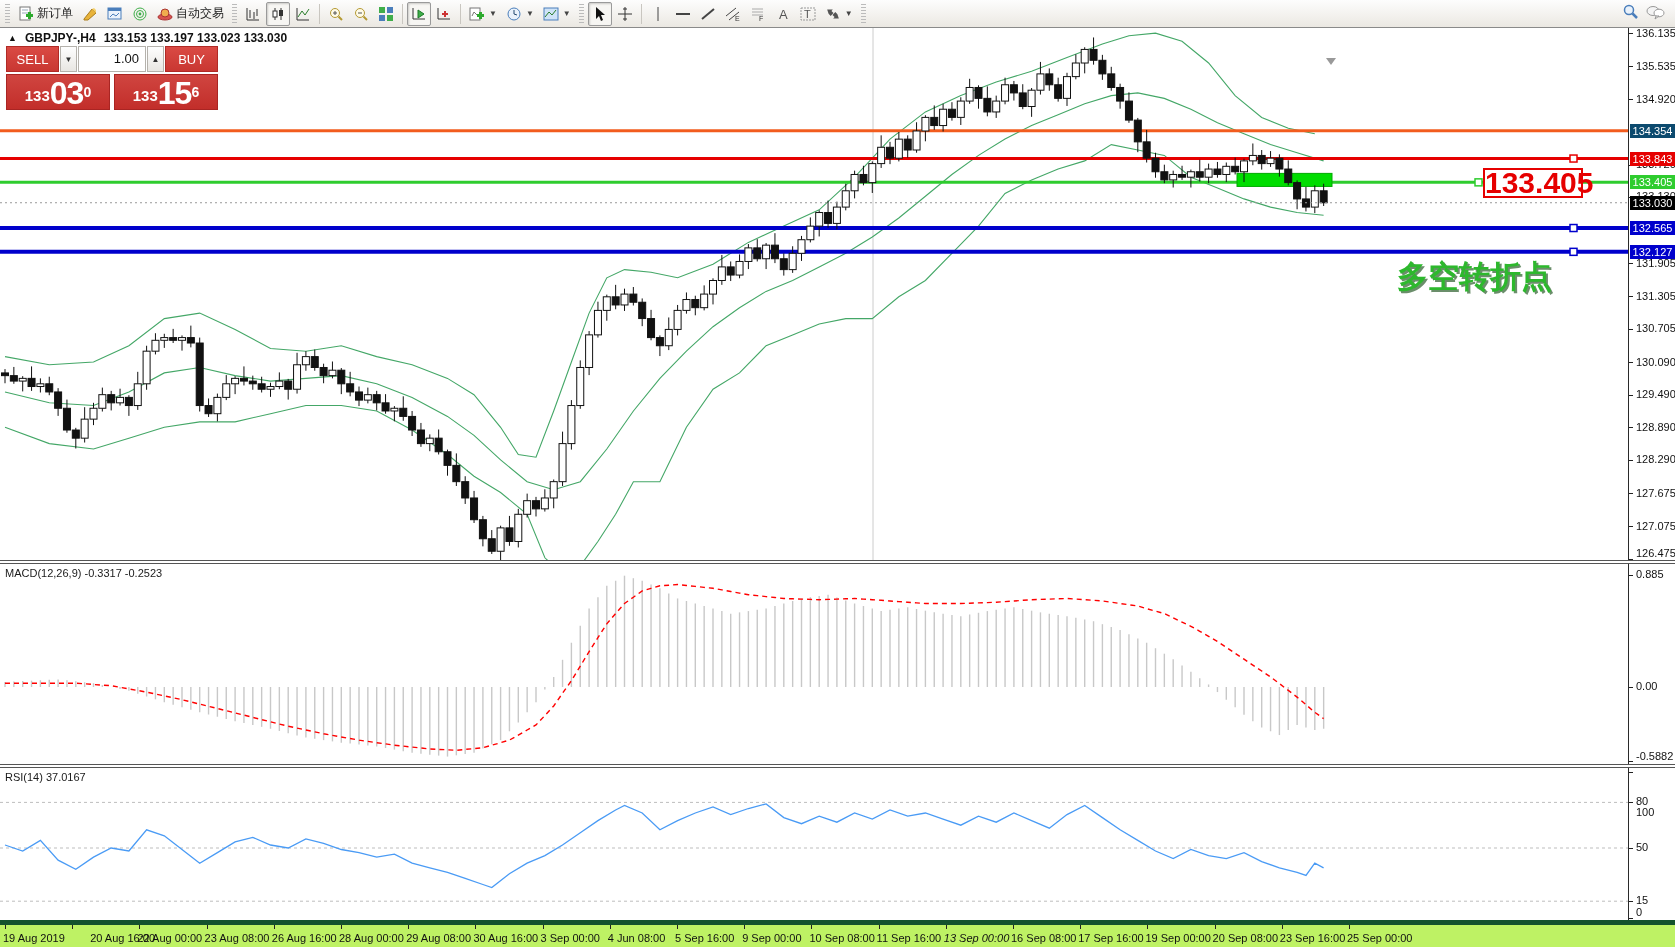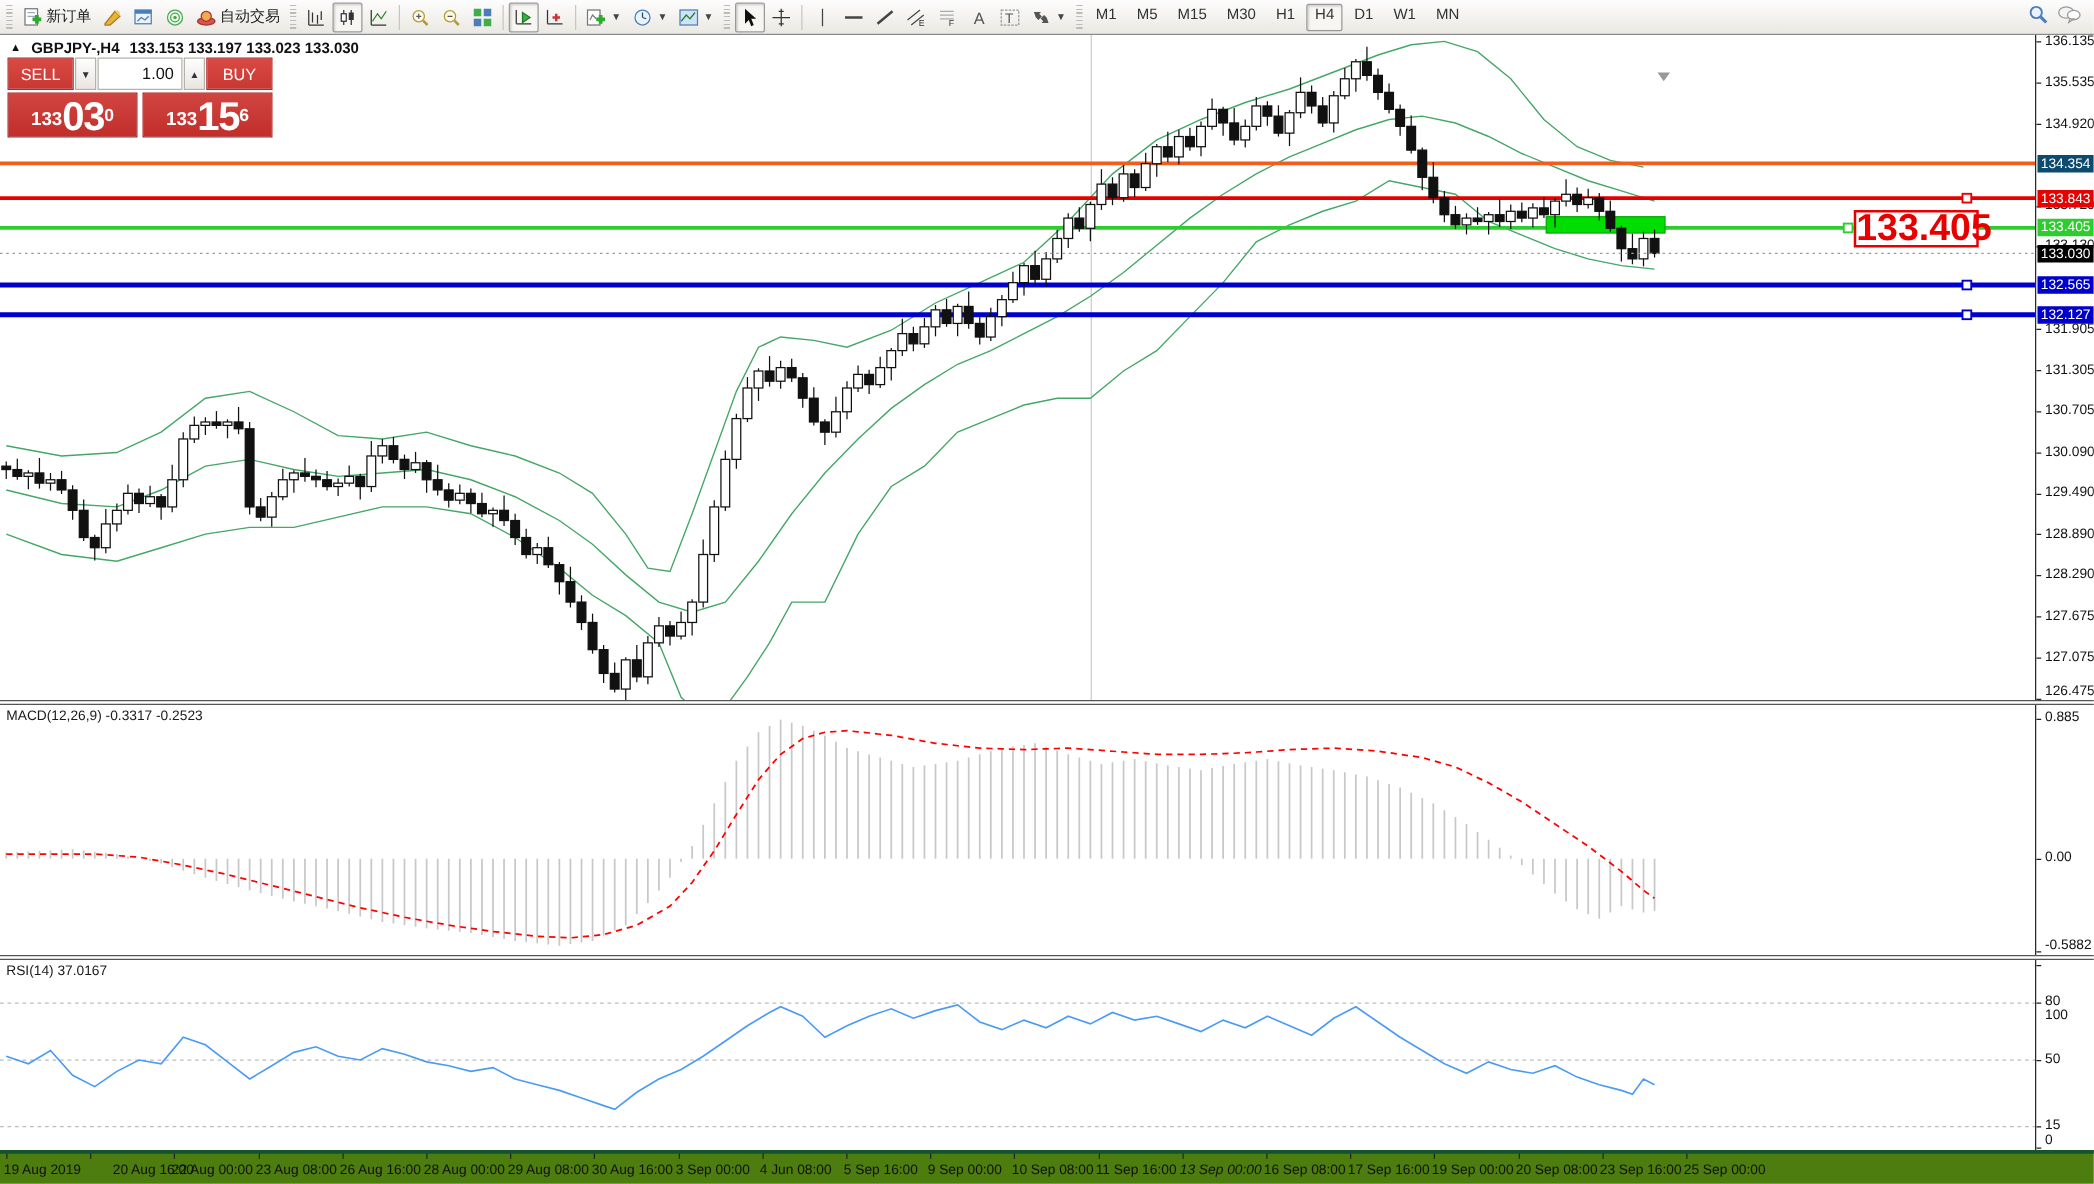--- a/index.html
+++ b/index.html
@@ -28,22 +28,22 @@
   #main-pane { top:28px;  height:532px; }
   #main-axis { top:28px;  height:532px; }
   #sep1 { position:absolute; top:560px; left:0; width:1675px; height:4px; background:#fff;
     border-top:1px solid #555; border-bottom:1px solid #555;}
   #macd-pane { top:564px; height:200px; }
   #macd-axis { top:564px; height:200px; }
   #sep2 { position:absolute; top:764px; left:0; width:1675px; height:4px; background:#fff;
     border-top:1px solid #555; border-bottom:1px solid #555;}
   #rsi-pane { top:768px; height:152px; }
   #rsi-axis { top:768px; height:152px; }
-  #time-axis { position:absolute; top:920px; left:0; width:1675px; height:27px; background:#4d7c0f;
-    border-top:3px solid #14532d; }
+  #time-axis { position:absolute; top:920px; left:0; width:1675px; height:27px; background:#bef264;
+    border-top:5px solid #14532d; }
   .tick-label { position:absolute; left:7px; font-size:11px; color:#111; white-space:nowrap;}
   .tick-mark { position:absolute; left:0; width:4px; height:1px; background:#222; }
   .lvl-label { position:absolute; left:1px; width:45px; height:14px; font-size:11px; line-height:14px;
     text-align:center; color:#fff; white-space:nowrap; }
   .time-label { position:absolute; top:7px; font-size:11px; color:#111; white-space:nowrap; }
   .time-tick { position:absolute; top:0; width:1px; height:4px; background:#222; }
   .pane-caption { position:absolute; left:5px; top:3px; font-size:11px; color:#1a1a1a; z-index:5;}
   
   #chart-header { position:absolute; left:8px; top:3px; font-size:12px; font-weight:bold; color:#111;
     display:flex; gap:8px; align-items:center; z-index:6;}
@@ -312,31 +312,20 @@
   <div class="tb-btn">
       <span>
         <svg width="16" height="16">
           <polygon points="4,2 8,6 6,6 6,9 2,9 2,6" fill="#555" transform="rotate(-45 5 5)"></polygon>
           <polygon points="12,14 8,10 10,10 10,7 14,7 14,10" fill="#555" transform="rotate(-45 11 11)"></polygon>
         </svg>
       </span>
       <span class="dd">▼</span>
     </div>
   <div class="tb-handle"></div>
-  <div id="tf-buttons" style="display:flex;gap:2px;">
-      <div class="tf-btn">M1</div>
-      <div class="tf-btn">M5</div>
-      <div class="tf-btn">M15</div>
-      <div class="tf-btn">M30</div>
-      <div class="tf-btn">H1</div>
-      <div class="tf-btn pressed">H4</div>
-      <div class="tf-btn">D1</div>
-      <div class="tf-btn">W1</div>
-      <div class="tf-btn">MN</div>
-    </div>
   <div class="tb-right">
     <span><svg width="17" height="17">
           <circle cx="7" cy="7" r="4.5" fill="#eaf2fb" stroke="#4a7ebb" stroke-width="1.5"></circle>
           <line x1="10.5" y1="10.5" x2="15" y2="15" stroke="#4a7ebb" stroke-width="2.5"></line>
         </svg></span>
     <span><svg width="20" height="16">
           <ellipse cx="8" cy="7" rx="6" ry="4.5" fill="#f4f4f4" stroke="#999"></ellipse>
           <ellipse cx="14" cy="9" rx="5" ry="3.8" fill="#fff" stroke="#999"></ellipse>
           <polygon points="11,12 10,15 14,12" fill="#fff" stroke="#999"></polygon>
         </svg></span>
@@ -687,20 +676,21 @@
         <line x1="1323.6499999999999" y1="155.71568000000022" x2="1323.6499999999999" y2="178.00738000000004" stroke="#111"></line>
         <rect x="1320.1499999999999" y="162.78377999999998" width="7" height="11.96139999999994" fill="#111111" stroke="#111"></rect>
       </g>
       <rect x="1570" y="127.04237000000057" width="7" height="7" fill="#ffffff" stroke="#e60000" stroke-width="1.5"></rect>
       <rect x="1475" y="150.85642999999993" width="7" height="7" fill="#ffffff" stroke="#2ecc2e" stroke-width="1.5"></rect>
       <rect x="1570" y="196.5272300000001" width="7" height="7" fill="#ffffff" stroke="#0000cc" stroke-width="1.5"></rect>
       <rect x="1570" y="220.34128999999945" width="7" height="7" fill="#ffffff" stroke="#0000cc" stroke-width="1.5"></rect>
       <line x1="0" y1="174.74517999999992" x2="1628" y2="174.74517999999992" stroke="#9a9a9a" stroke-dasharray="2,3"></line>
     </svg>
   <div id="callout" style="left: 1483px; top: 140px; width: 100px; height: 30px; line-height: 26px;">133.405</div>
+  <div id="annotation" style="left: 1397px; top: 228px;">多空转折点</div>
   <div id="shift-marker" style="left: 1326px; top: 30px;"></div>
 </div>
 <div id="main-axis" class="axis">
     <div class="tick-mark" style="top: 5.42633px;"></div>
     <div class="tick-label" style="top: -1.07367px;">136.135</div>
     <div class="tick-mark" style="top: 38.0483px;"></div>
     <div class="tick-label" style="top: 31.5483px;">135.535</div>
     <div class="tick-mark" style="top: 71.4859px;"></div>
     <div class="tick-label" style="top: 64.9859px;">134.920</div>
     <div class="tick-mark" style="top: 136.73px;"></div>

